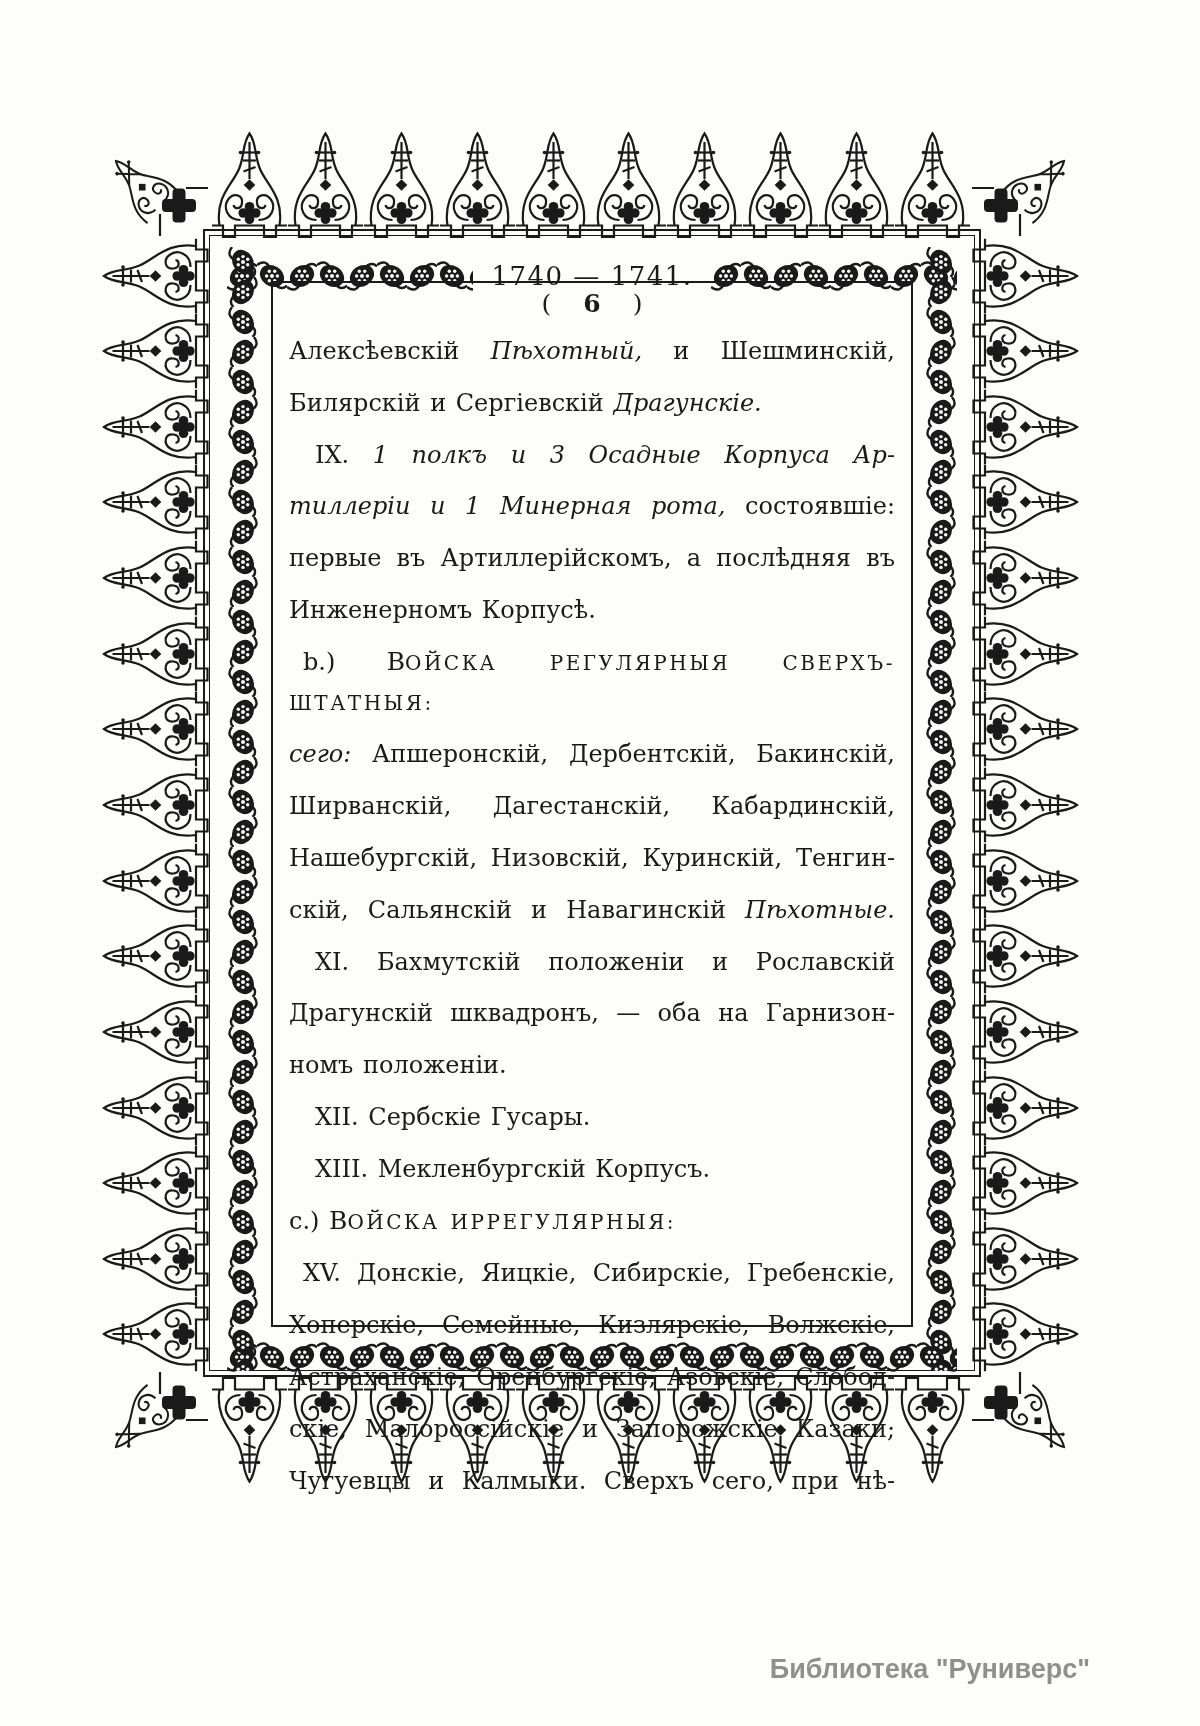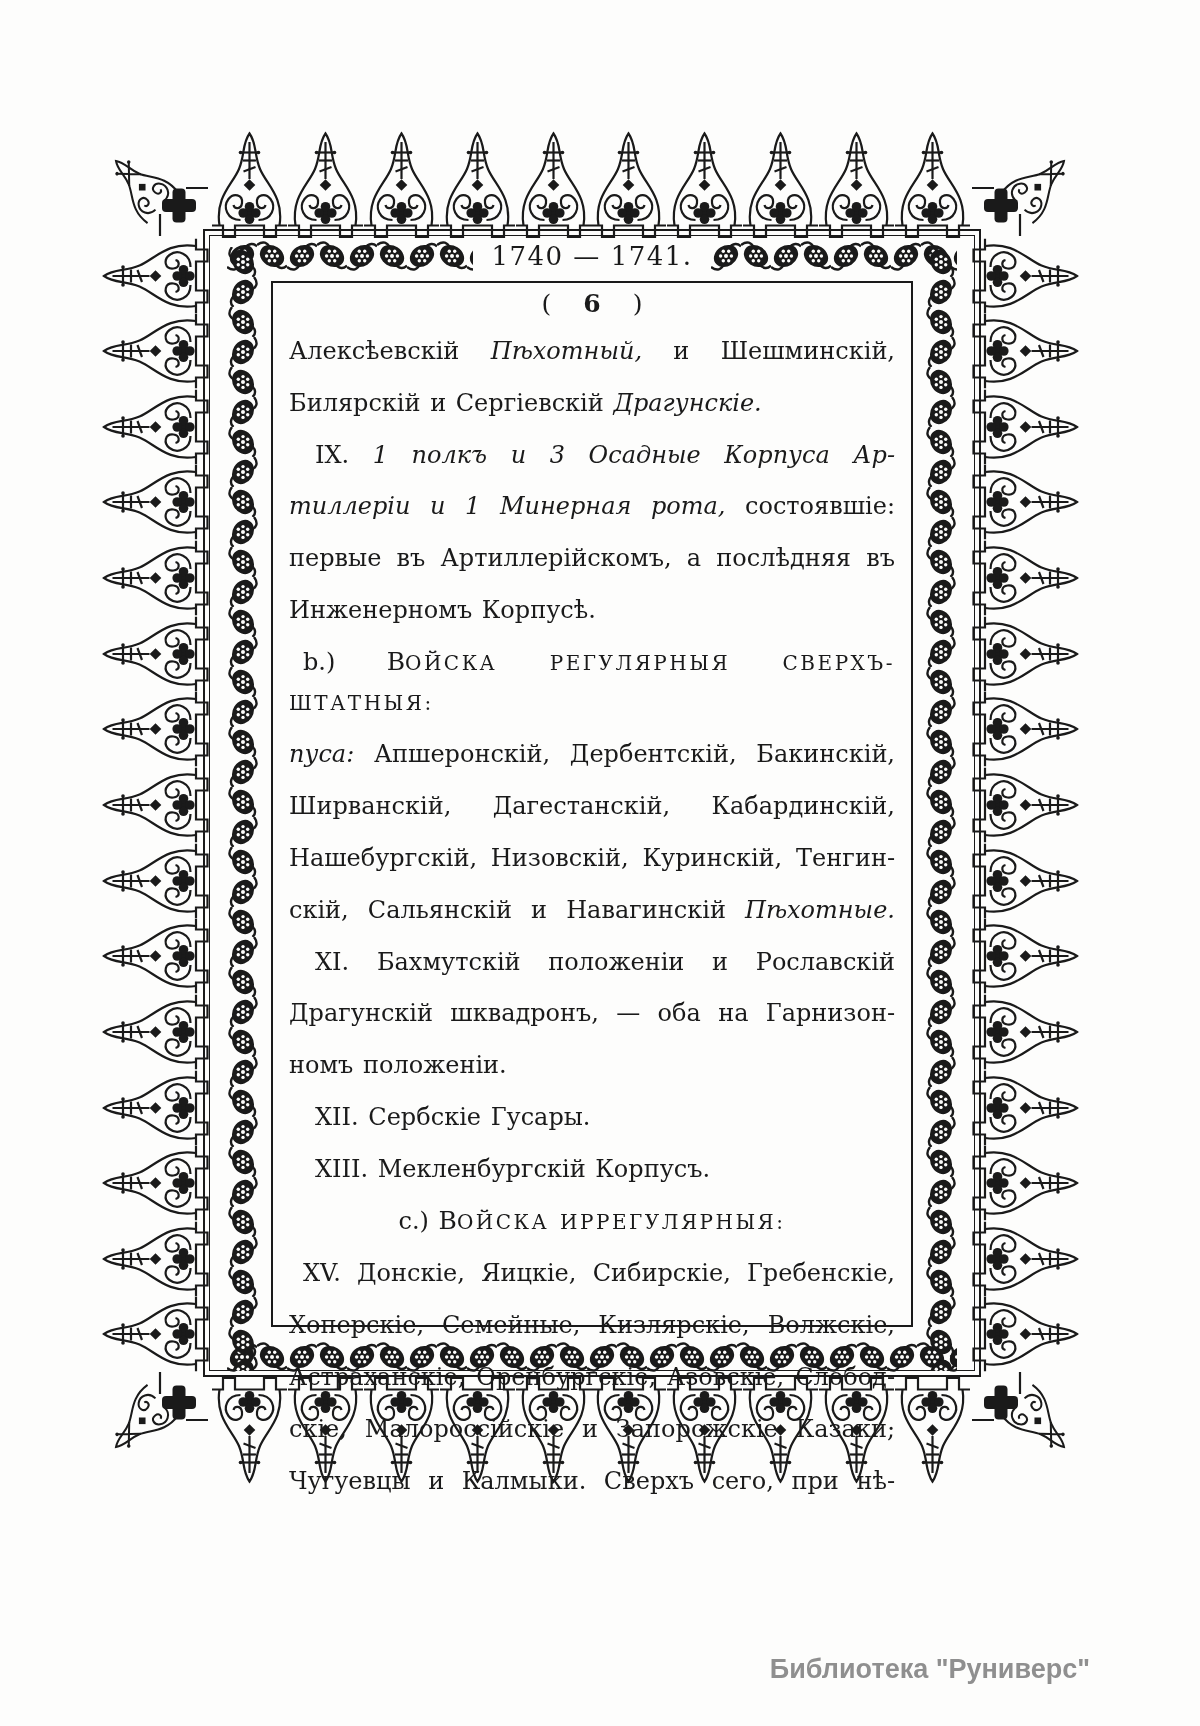--- a/index.html
+++ b/index.html
@@ -28,21 +28,21 @@
   .c-tr svg{transform:scaleX(-1);}
   .c-bl svg{transform:scaleY(-1);}
   .c-br svg{transform:scale(-1,-1);}
 
   
   .drule{position:absolute;left:203px;top:229px;width:778px;height:1148px;border:2.5px solid var(--ink);}
   .drule-in{position:absolute;left:4px;top:4px;right:4px;bottom:4px;border:1.5px solid var(--ink);}
 
   
   .chain{position:absolute;overflow:hidden;display:flex;}
-  .chain-t{left:227px;top:240px;width:730px;height:32px;align-items:flex-end;}
+  .chain-t{left:227px;top:260px;width:730px;height:32px;align-items:flex-end;}
   .chain-bm{left:227px;top:1341px;width:730px;height:32px;}
   .chain-l{left:227px;top:247px;width:32px;height:1124px;flex-direction:column;}
   .chain-r{left:925px;top:247px;width:32px;height:1124px;flex-direction:column;}
   .crun{flex:1;overflow:hidden;display:flex;height:32px;}
   .ccell{width:30px;height:32px;flex:0 0 auto;display:flex;align-items:center;justify-content:center;}
   .ccell:nth-child(even) svg{transform:scaleY(-1);}
   .cv .ccell{width:32px;height:30px;}
   .cv .ccell:nth-child(odd) svg{transform:rotate(90deg);}
   .cv .ccell:nth-child(even) svg{transform:rotate(90deg) scaleY(-1);}
   .cheader{flex:0 0 auto;padding:0 18px;font-size:26px;letter-spacing:1.5px;white-space:nowrap;
@@ -53,21 +53,21 @@
   .content{position:absolute;left:273px;top:283px;width:638px;height:1042px;padding:0 16px;}
   .pagenum{margin-top:6px;text-align:center;font-size:25px;line-height:30px;margin-bottom:8px;}
   .pagenum .pn-num{font-weight:bold;margin:0 32px;}
 
   .textblock{width:100%;}
   .line{font-size:24px;line-height:38.8px;word-spacing:2px;white-space:normal;margin-top:13px;}
   .line .it{font-style:italic;}
   .line .sc{font-size:20px;letter-spacing:2.5px;}
   .line .scl{font-size:25px;}
   .jl{text-align:justify;text-align-last:justify;}
-  .ctr{text-align:center;}
+  .ctr{text-align:left;}
   .ind1{text-indent:26px;}
   .ind2{text-indent:64px;}
   .indsm{text-indent:14px;}
 
   
   .watermark{position:absolute;right:110px;top:1654px;font-family:"Liberation Sans","DejaVu Sans",sans-serif;
              font-weight:bold;font-size:27px;color:var(--wm);}
 
   svg{display:block;}
 </style>
@@ -3318,21 +3318,21 @@
       <span>(</span><span class="pn-num">6</span><span>)</span>
     </div>
     <div class="textblock">
         <div class="line jl"><span class="rm">Алексѣевскій </span><span class="it">Пѣхотный,</span><span class="rm"> и Шешминскій,</span></div>
         <div class="line "><span class="rm">Билярскій и Сергіевскій </span><span class="it">Драгунскіе.</span></div>
         <div class="line jl ind1"><span class="rm">IX. </span><span class="it">1 полкъ и 3 Осадные Корпуса Ар-</span></div>
         <div class="line jl"><span class="it">тиллеріи и 1 Минерная рота,</span><span class="rm"> состоявшіе:</span></div>
         <div class="line jl"><span class="rm">первые въ Артиллерійскомъ, а послѣдняя въ</span></div>
         <div class="line "><span class="rm">Инженерномъ Корпусѣ.</span></div>
         <div class="line jl indsm"><span class="rm">b.) </span><span class="scl">В</span><span class="sc">ОЙСКА РЕГУЛЯРНЫЯ СВЕРХЪ-ШТАТНЫЯ:</span></div>
-        <div class="line jl"><span class="it">пуса: </span><span class="rm">Апшеронскій, Дербентскій, Бакинскій,</span></div>
+        <div class="line jl"><span class="it">сего: </span><span class="rm">Апшеронскій, Дербентскій, Бакинскій,</span></div>
         <div class="line jl"><span class="rm">Ширванскій, Дагестанскій, Кабардинскій,</span></div>
         <div class="line jl"><span class="rm">Нашебургскій, Низовскій, Куринскій, Тенгин-</span></div>
         <div class="line jl"><span class="rm">скій, Сальянскій и Навагинскій </span><span class="it">Пѣхотные.</span></div>
         <div class="line jl ind1"><span class="rm">XI. Бахмутскій положеніи и Рославскій</span></div>
         <div class="line jl"><span class="rm">Драгунскій шквадронъ, — оба на Гарнизон-</span></div>
         <div class="line "><span class="rm">номъ положеніи.</span></div>
         <div class="line ind1"><span class="rm">XII. Сербскіе Гусары.</span></div>
         <div class="line ind1"><span class="rm">XIII. Мекленбургскій Корпусъ.</span></div>
         <div class="line ctr"><span class="rm">c.) </span><span class="scl">В</span><span class="sc">ОЙСКА ИРРЕГУЛЯРНЫЯ:</span></div>
         <div class="line jl indsm"><span class="rm">XV. Донскіе, Яицкіе, Сибирскіе, Гребенскіе,</span></div>

